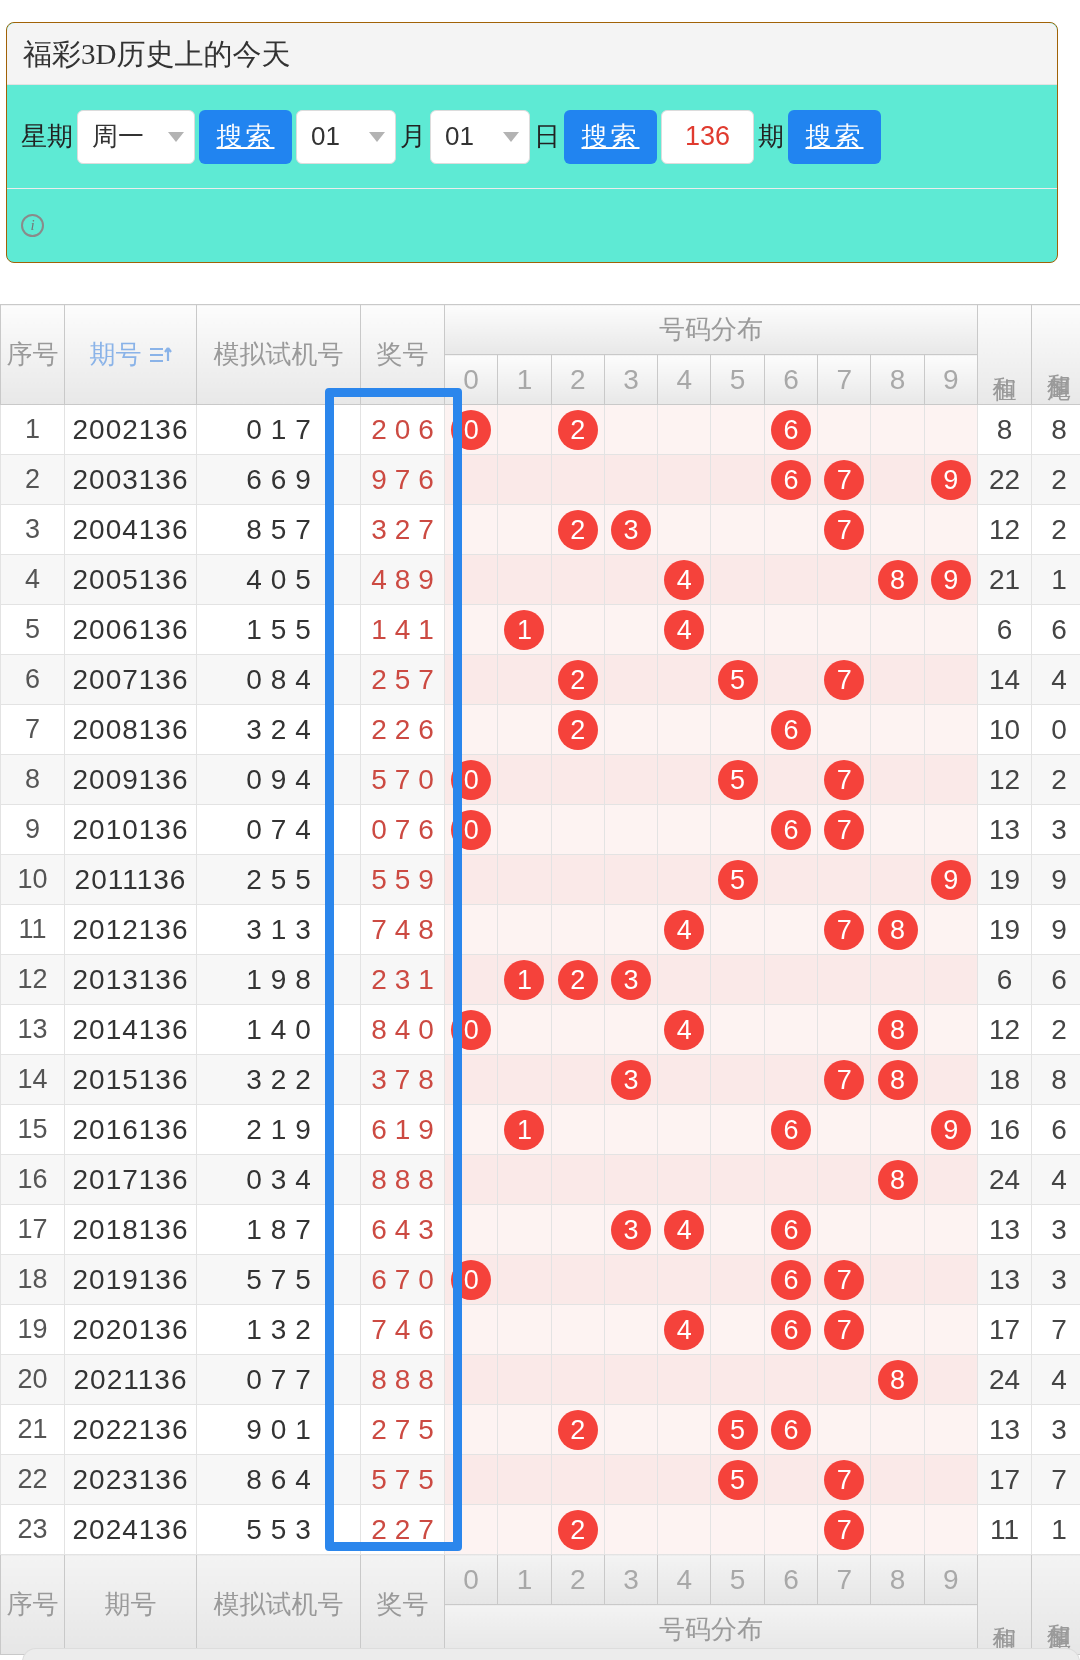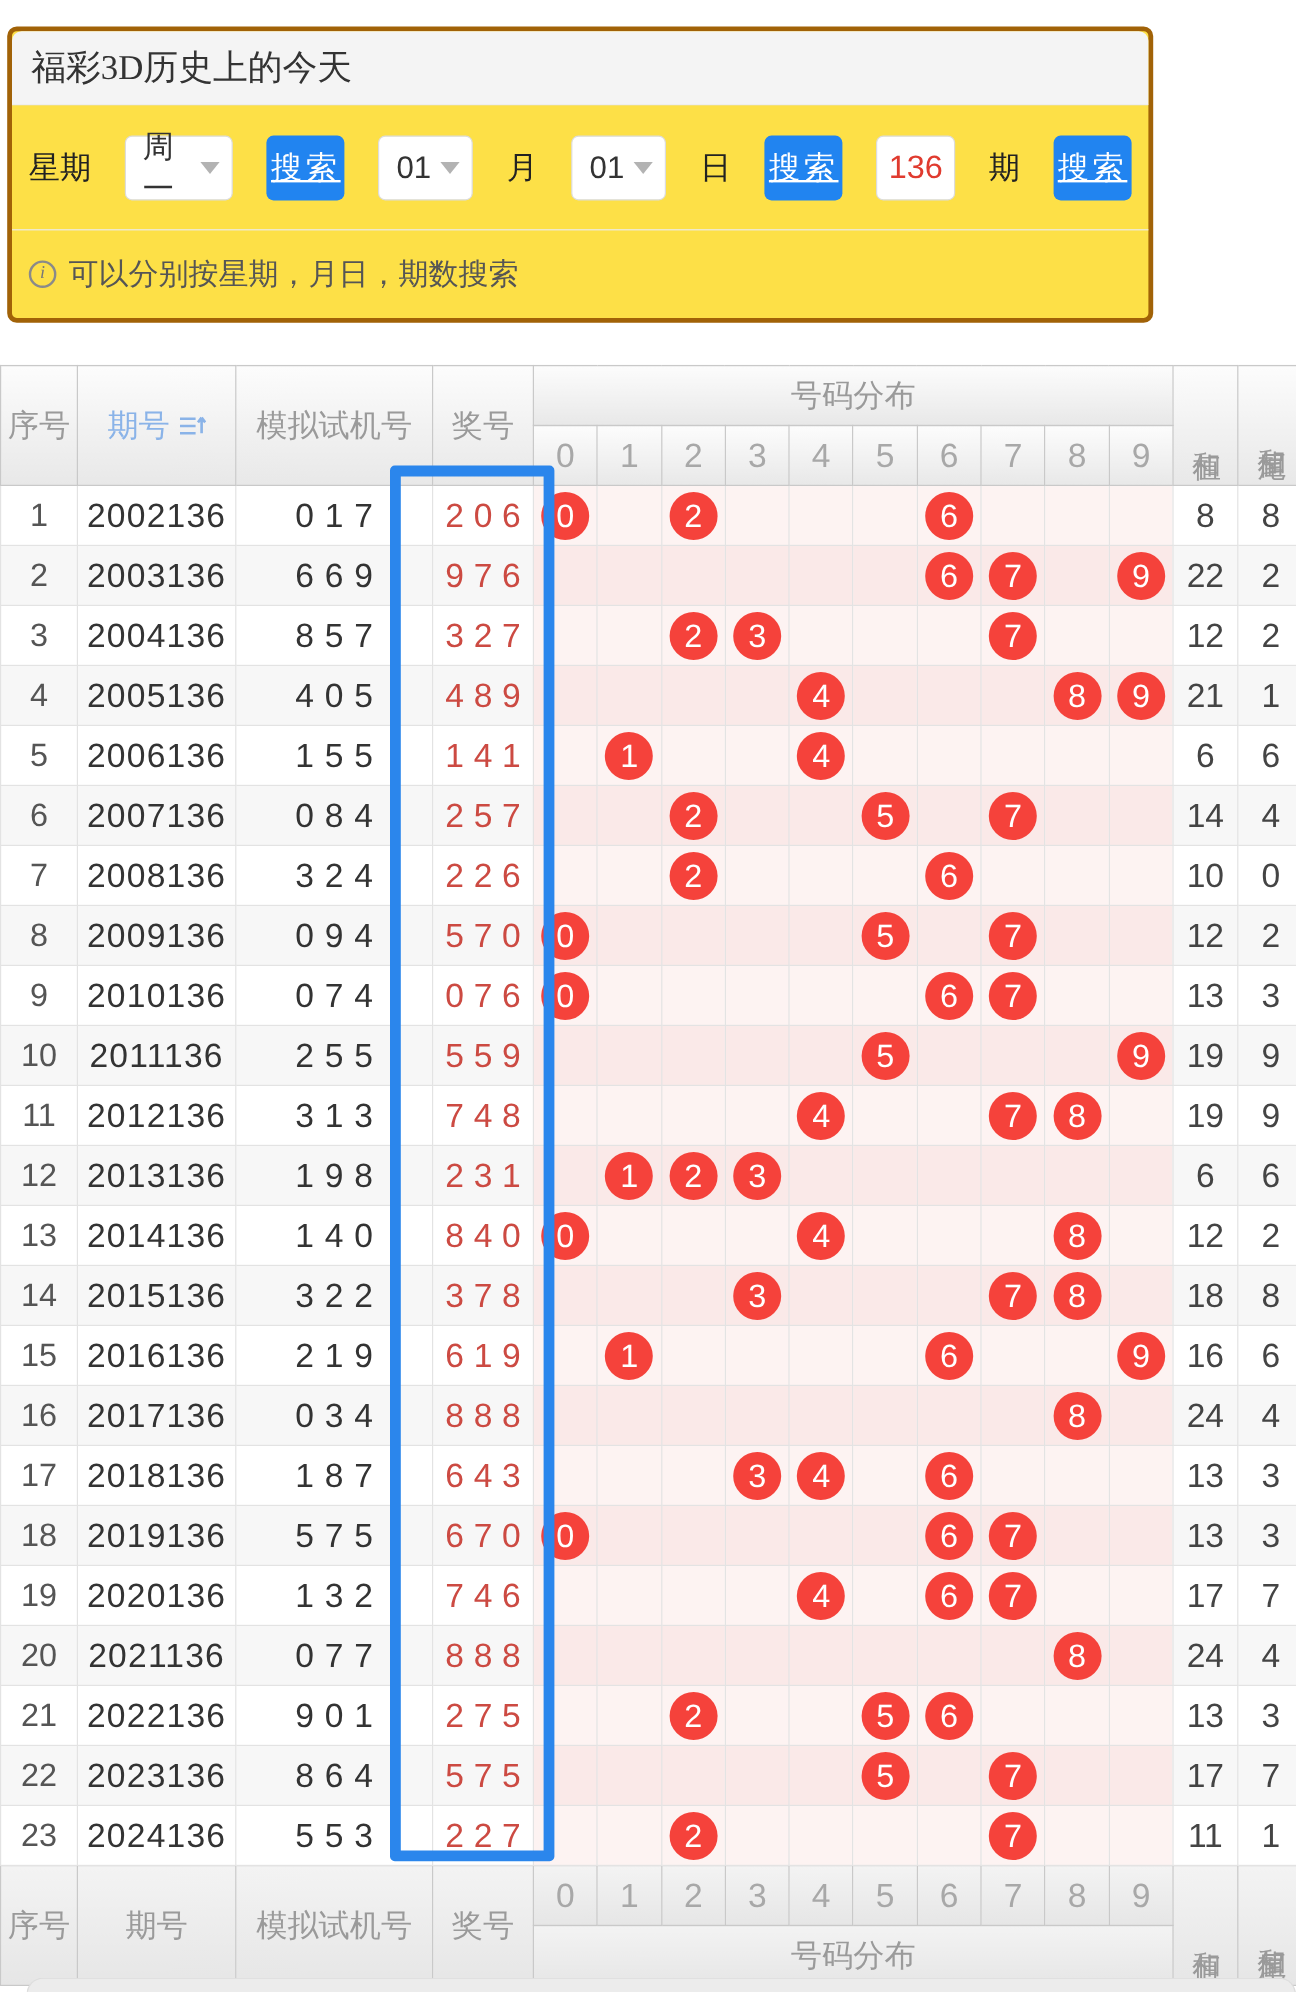--- a/index.html
+++ b/index.html
@@ -2,25 +2,25 @@
 <html><head>
 <meta charset="utf-8">
 <style>
   * { box-sizing: border-box; margin: 0; padding: 0; }
   html,body { background:#fff; }
   .page { position:relative; width:1080px; height:1660px; overflow:hidden; background:#fff;
           font-family:"Liberation Sans","DejaVu Sans",sans-serif; }
   .cjk { font-family:"Liberation Serif","DejaVu Serif",serif; }
 
   
-  .card { position:absolute; left:6px; top:22px; width:955px; background:#fde047;
-          border:4px solid #a16207; border-radius:8px; }
+  .card { position:absolute; left:6px; top:22px; width:1052px; background:#5eead4;
+          border:1px solid #a16207; border-radius:8px; }
   .card-title { height:62px; line-height:62px; background:#f4f4f4; border-bottom:1px solid #e2e2e2;
                 border-radius:8px 8px 0 0; padding-left:16px; font-size:29px; color:#333; }
-  .search-row { height:103px; display:flex; align-items:center; padding:0 14px; gap:28px; }
+  .search-row { height:103px; display:flex; align-items:center; padding:0 14px; gap:4px; }
   .lbl { font-size:26px; color:#222; white-space:nowrap; }
   .select { height:54px; border:1px solid #dcdcdc; border-radius:6px; background:#fff;
             display:flex; align-items:center; justify-content:space-between; padding:0 10px 0 14px;
             font-size:26px; color:#333; cursor:pointer; }
   .select.w1 { width:118px; } .select.w2 { width:100px;align-items:center; }
   .caret { width:0; height:0; border-left:8px solid transparent; border-right:8px solid transparent;
            border-top:10px solid #b3b3b3; margin-left:8px; }
   .btn { width:93px; height:54px; border:none; border-radius:6px; background:#2184f0; color:#fff;
          font-size:26px; letter-spacing:3px; cursor:pointer;
          font-family:"Liberation Serif","DejaVu Serif",serif;text-decoration:underline; }
@@ -97,21 +97,20 @@
         <span>136</span>
       </div>
       <span class="lbl cjk">期</span>
       <button class="btn">搜索</button>
     </div>
 
     <div class="divider"></div>
 
     <div class="info-row">
       <span class="info-icon">i</span>
-      <span class="info-text cjk">可以分别按星期，月日，期数搜索</span>
     </div>
   </div>
 
   <div class="table-wrap">
     <table>
       <colgroup>
         <col style="width:64px">
           <col style="width:132px">
           <col style="width:164px">
           <col style="width:84px">

